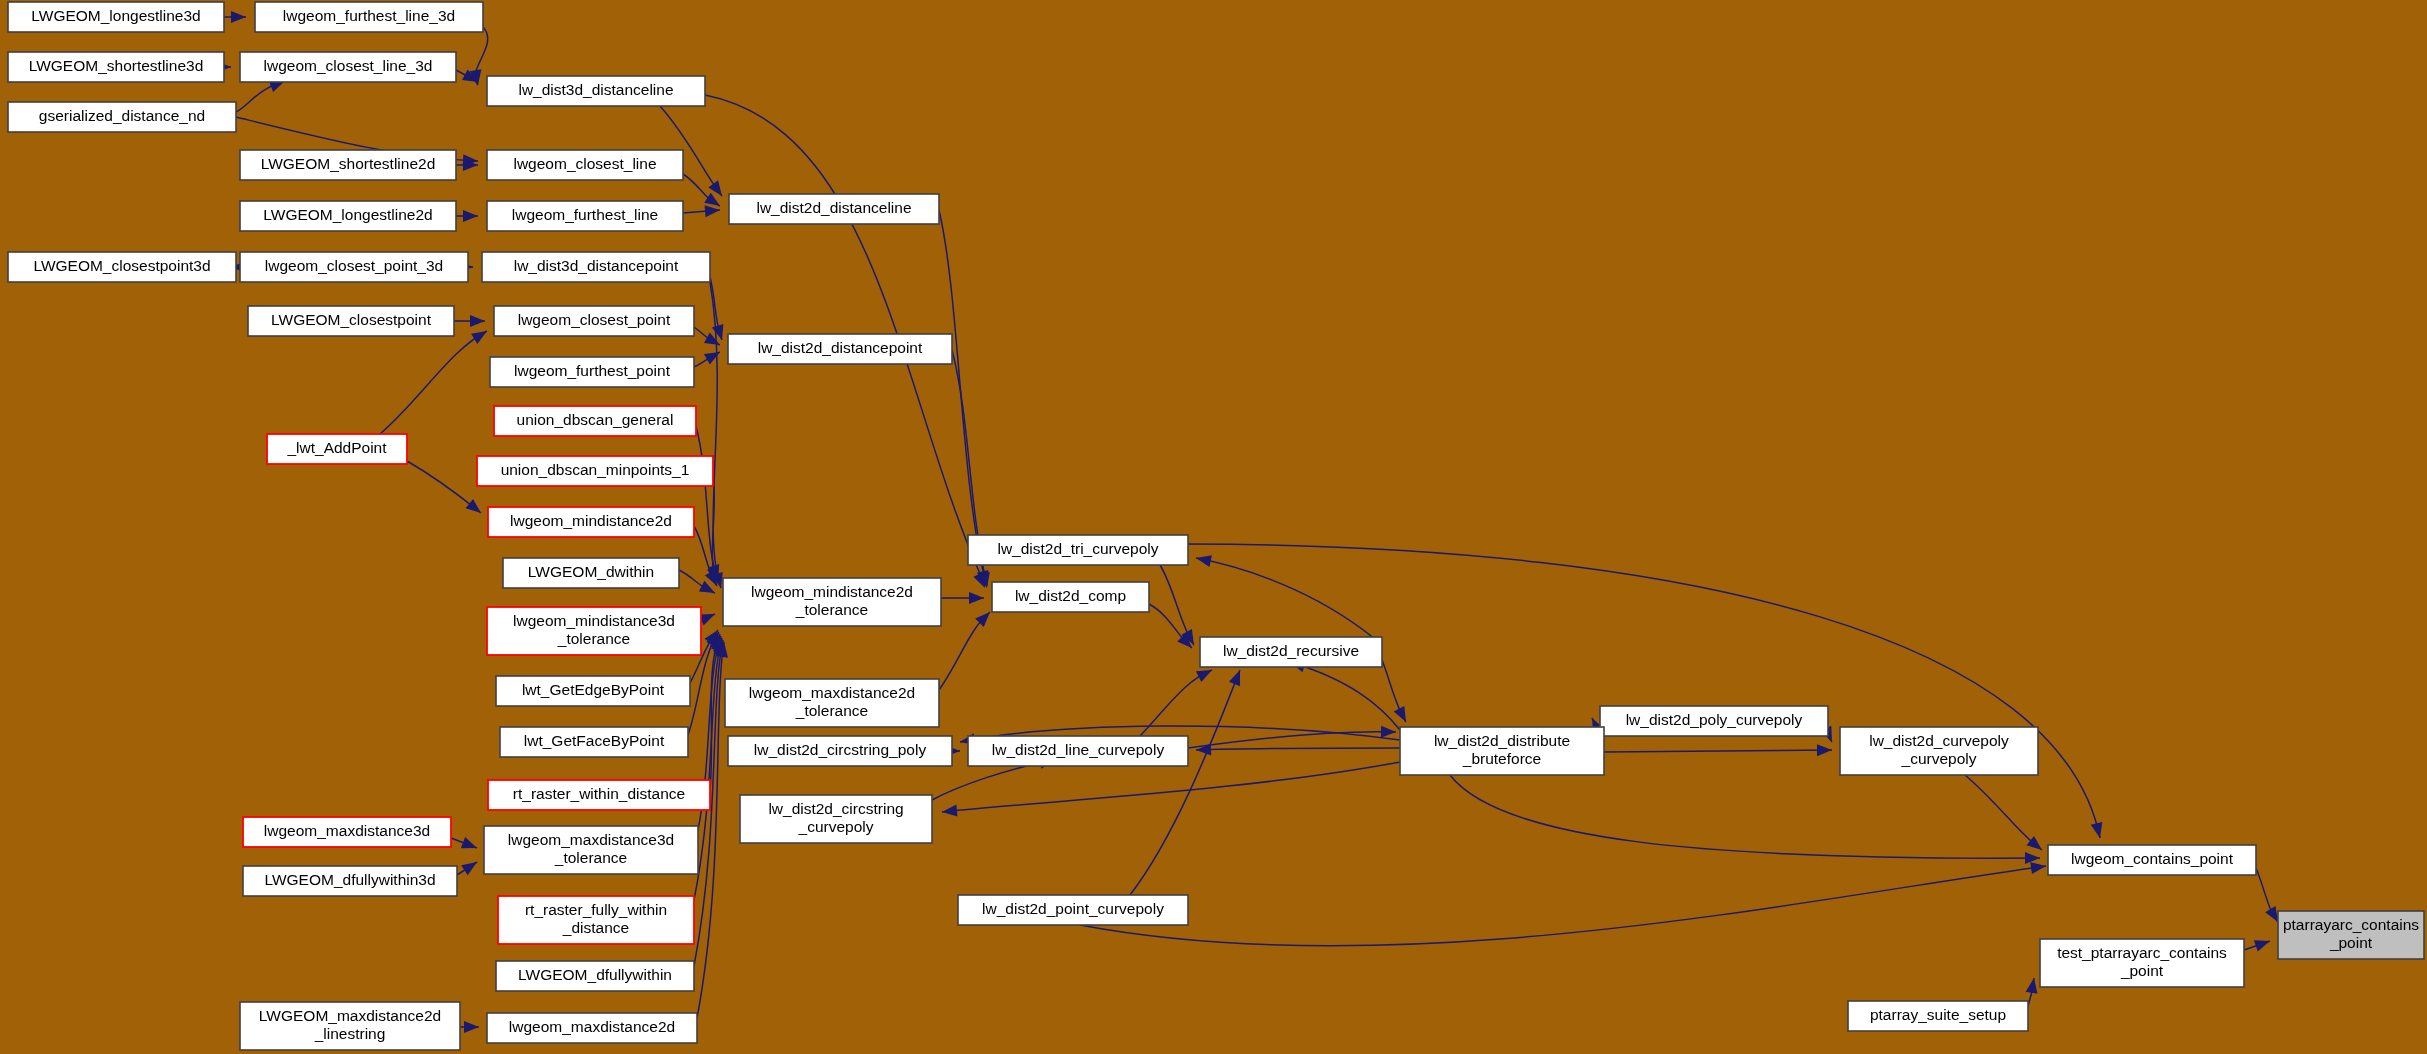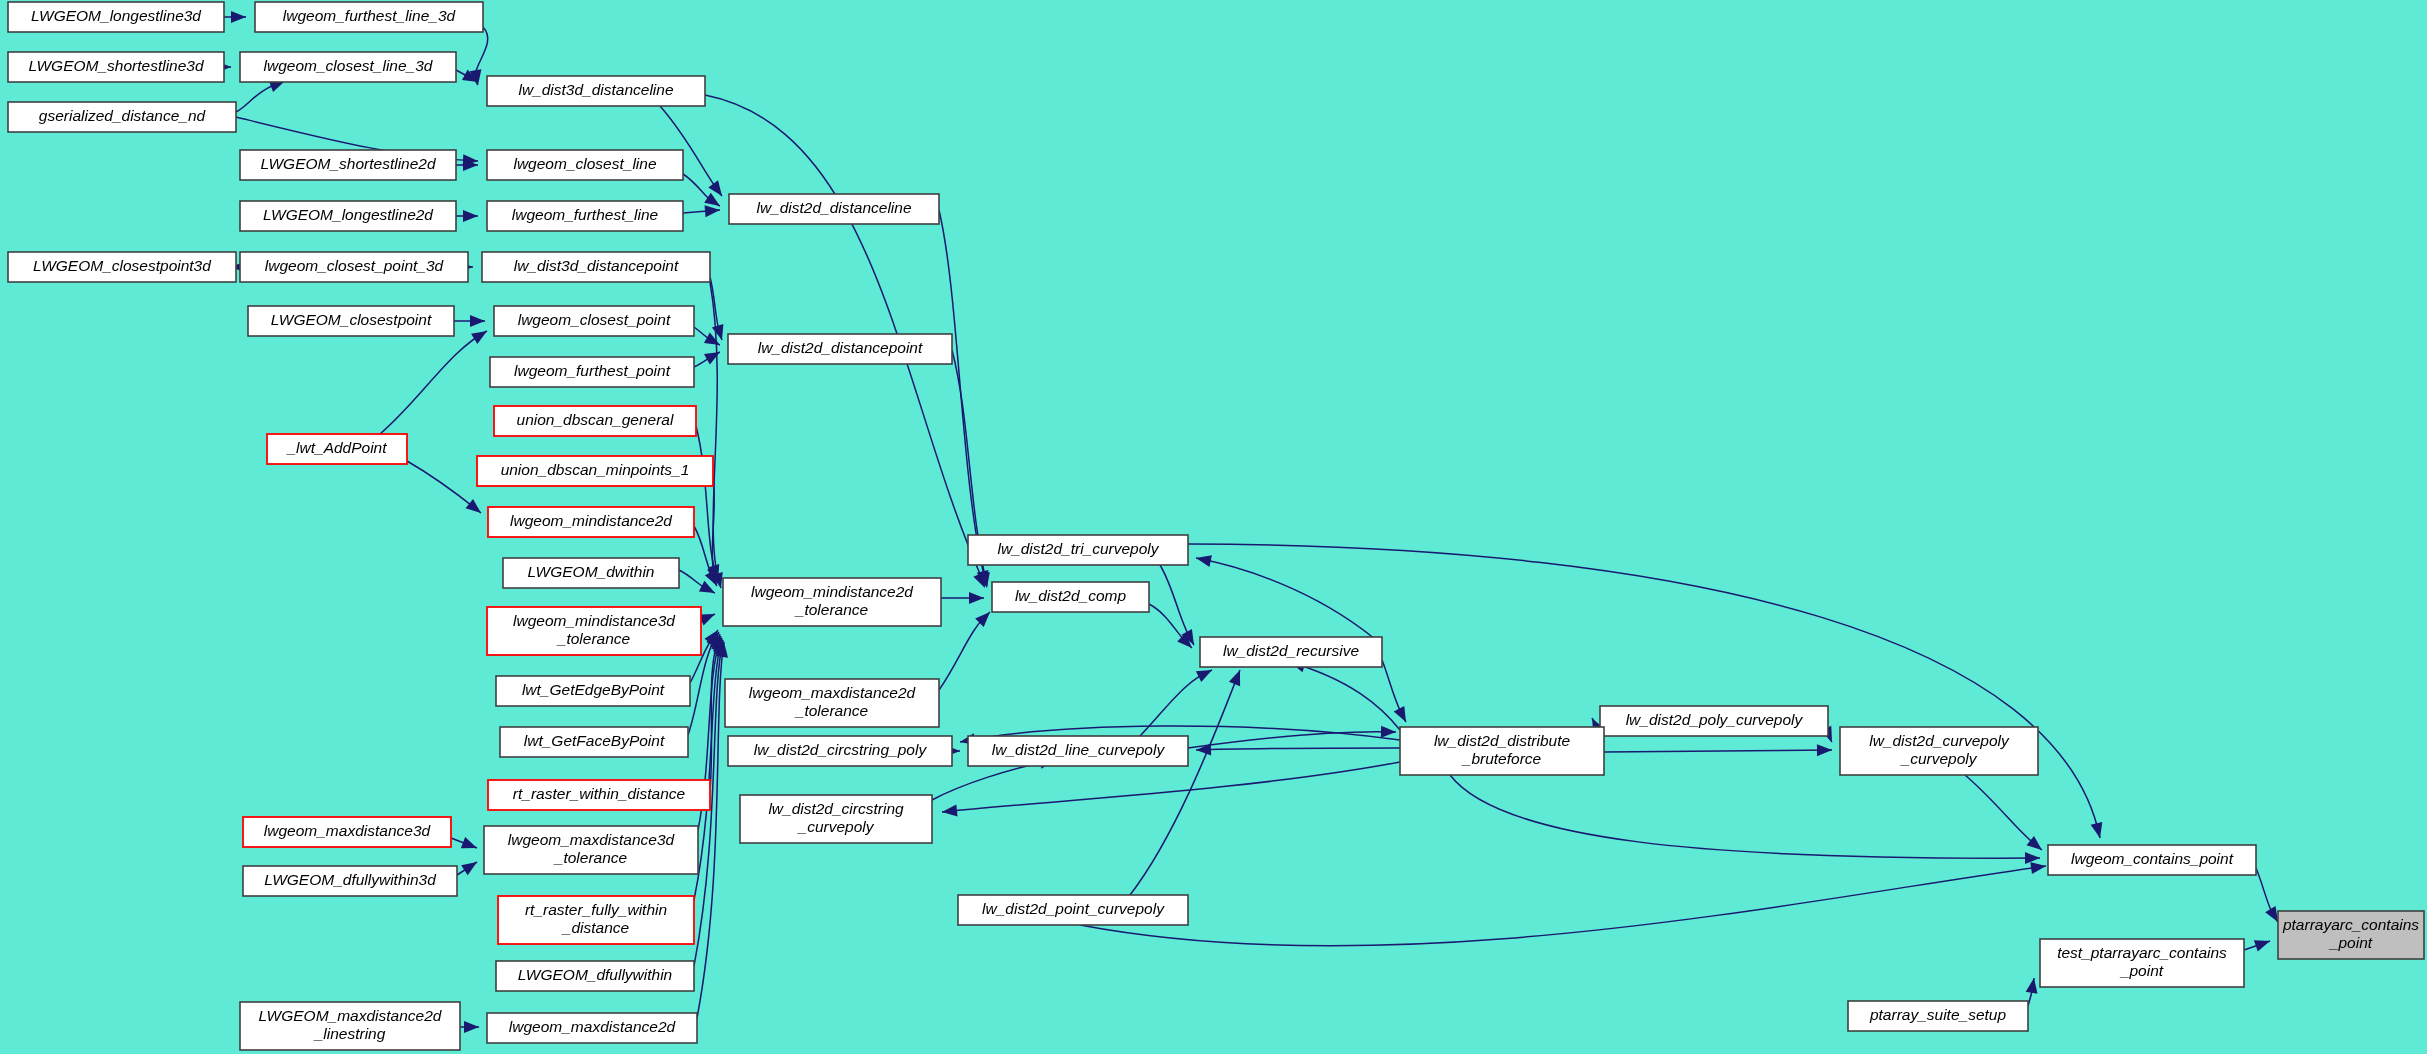--- a/index.html
+++ b/index.html
@@ -7,23 +7,22 @@
     padding: 0;
     background: #ffffff;
   }
   body {
     font-family: "Liberation Sans", sans-serif;
   }
   #graph-root {
     position: relative;
     width: 2427px;
     height: 1054px;
-    background: #5eead4;
+    background: #a16207;
     overflow: hidden;
-    font-style: italic;
   }
   svg.graph-canvas {
     position: absolute;
     left: 0;
     top: 0;
     width: 2427px;
     height: 1054px;
   }
   .node-rect {
     fill: #ffffff;

